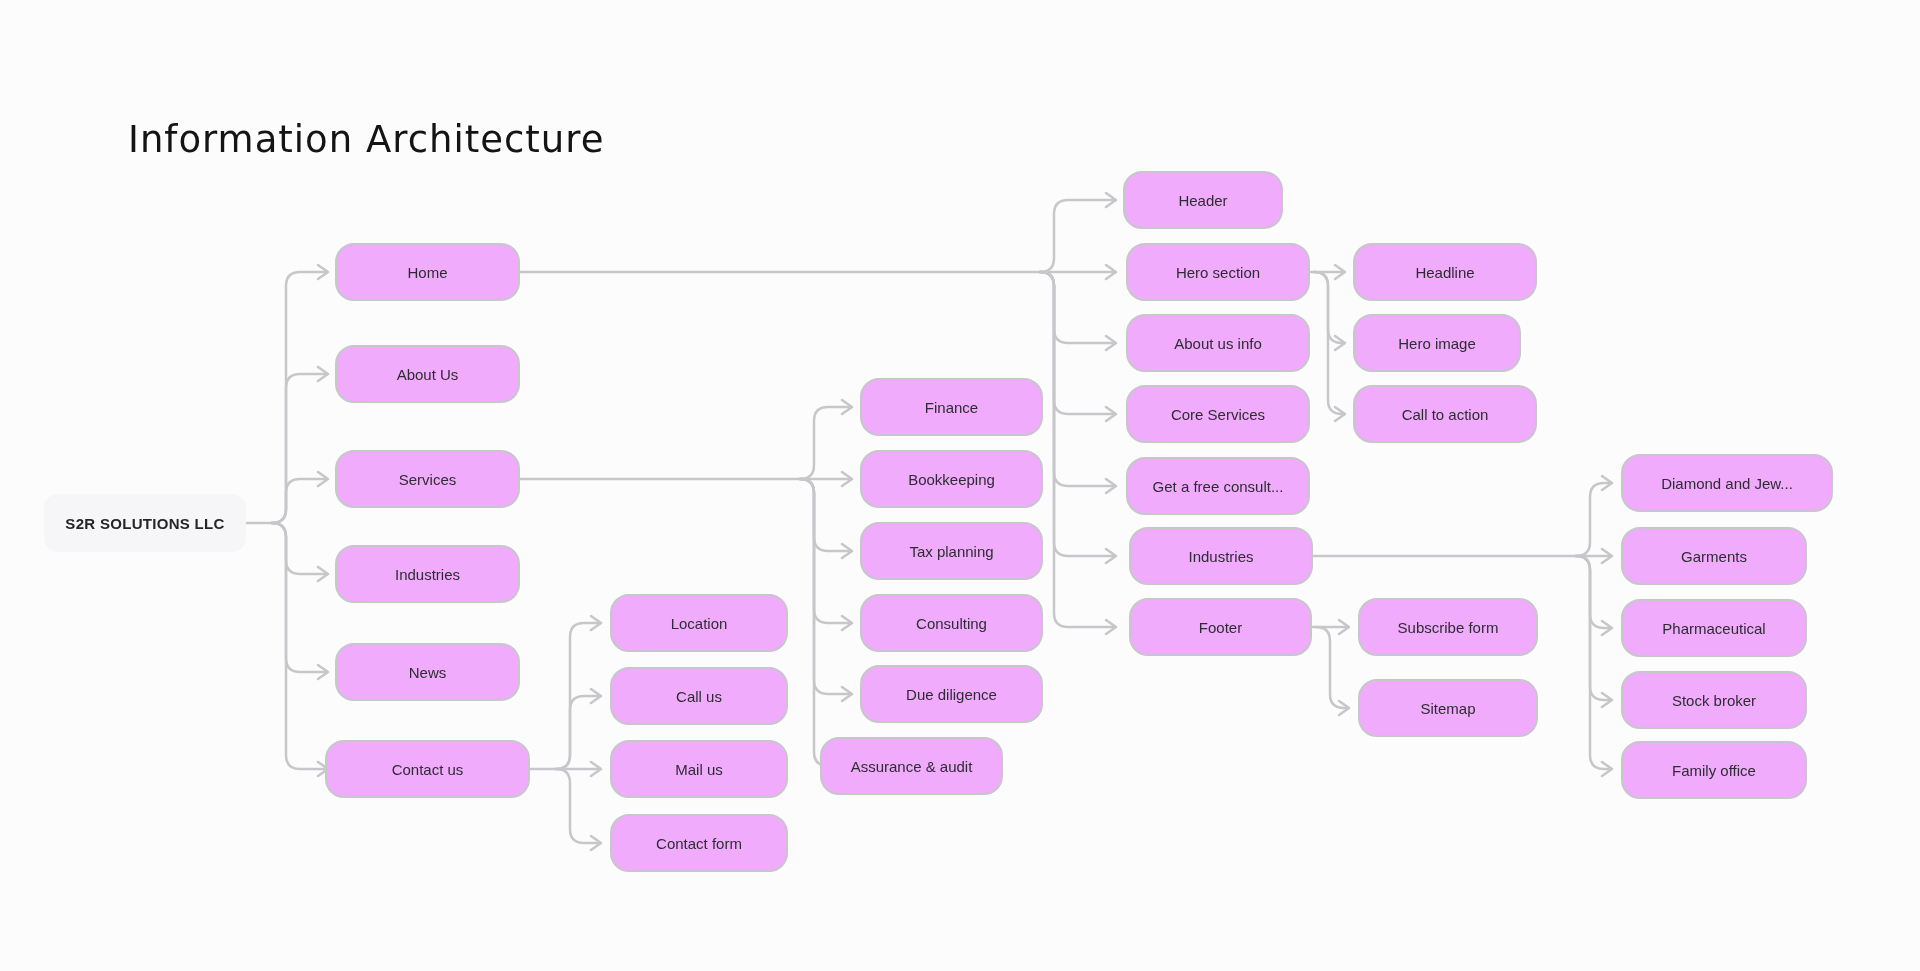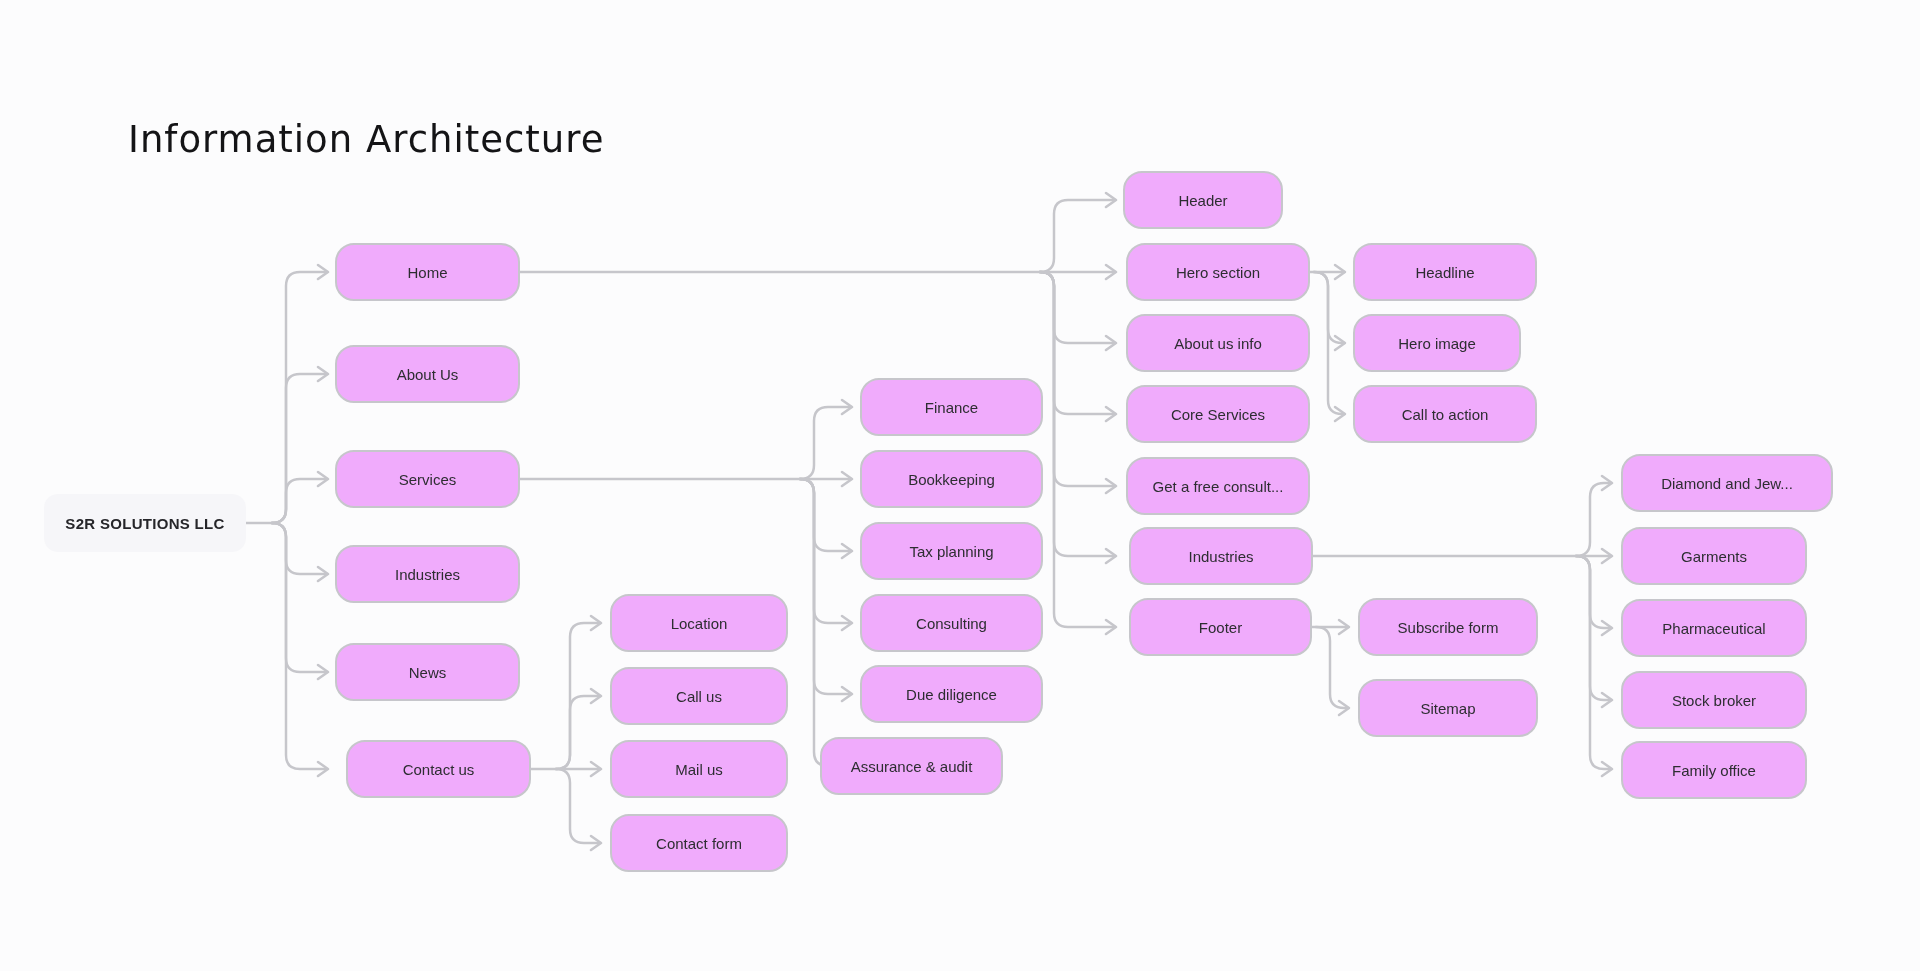--- a/index.html
+++ b/index.html
@@ -74,21 +74,21 @@
     </g>
   </svg>
 
   <div class="node root" style="left:44px;top:494px;width:202px">S2R SOLUTIONS LLC</div>
 
   <div class="node" style="left:335px;top:345px;width:185px">About Us</div>
   <div class="node" style="left:335px;top:243px;width:185px">Home</div>
   <div class="node" style="left:335px;top:450px;width:185px">Services</div>
   <div class="node" style="left:335px;top:545px;width:185px">Industries</div>
   <div class="node" style="left:335px;top:643px;width:185px">News</div>
-  <div class="node" style="left:346px;top:740px;width:185px">Contact us</div>
+  <div class="node" style="left:325px;top:740px;width:205px">Contact us</div>
 
   <div class="node" style="left:1123px;top:171px;width:160px">Header</div>
   <div class="node" style="left:1126px;top:243px;width:184px">Hero section</div>
   <div class="node" style="left:1126px;top:314px;width:184px">About us info</div>
   <div class="node" style="left:1126px;top:385px;width:184px">Core Services</div>
   <div class="node" style="left:1126px;top:457px;width:184px">Get a free consult...</div>
   <div class="node" style="left:1129px;top:527px;width:184px">Industries</div>
   <div class="node" style="left:1129px;top:598px;width:183px">Footer</div>
 
   <div class="node" style="left:1353px;top:243px;width:184px">Headline</div>

